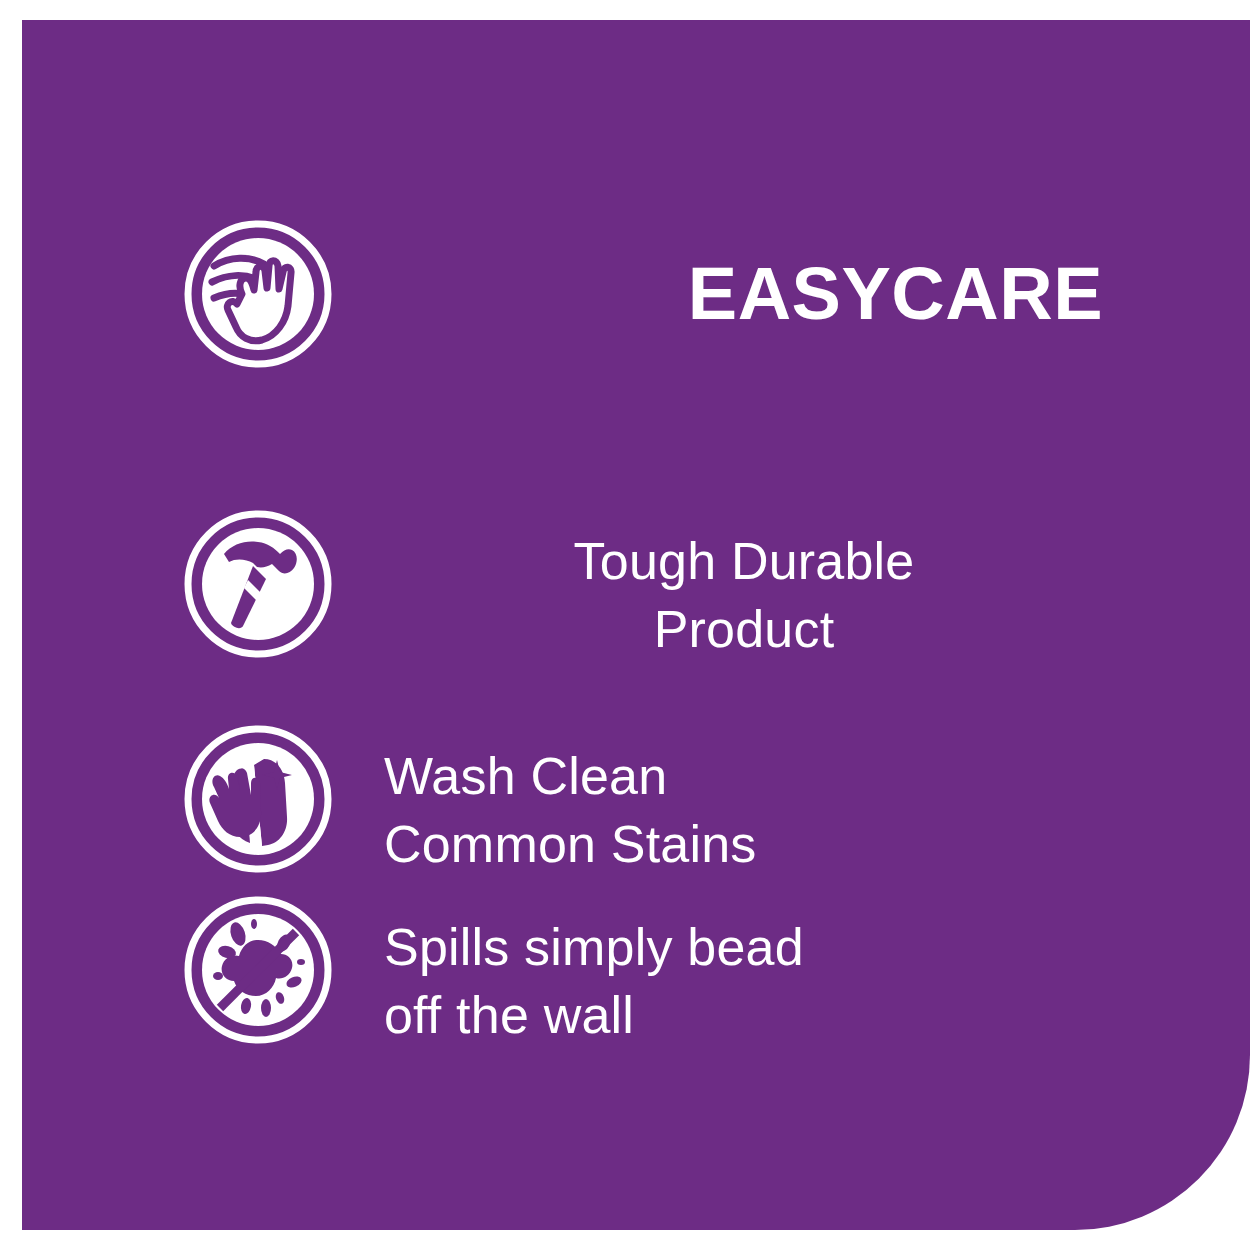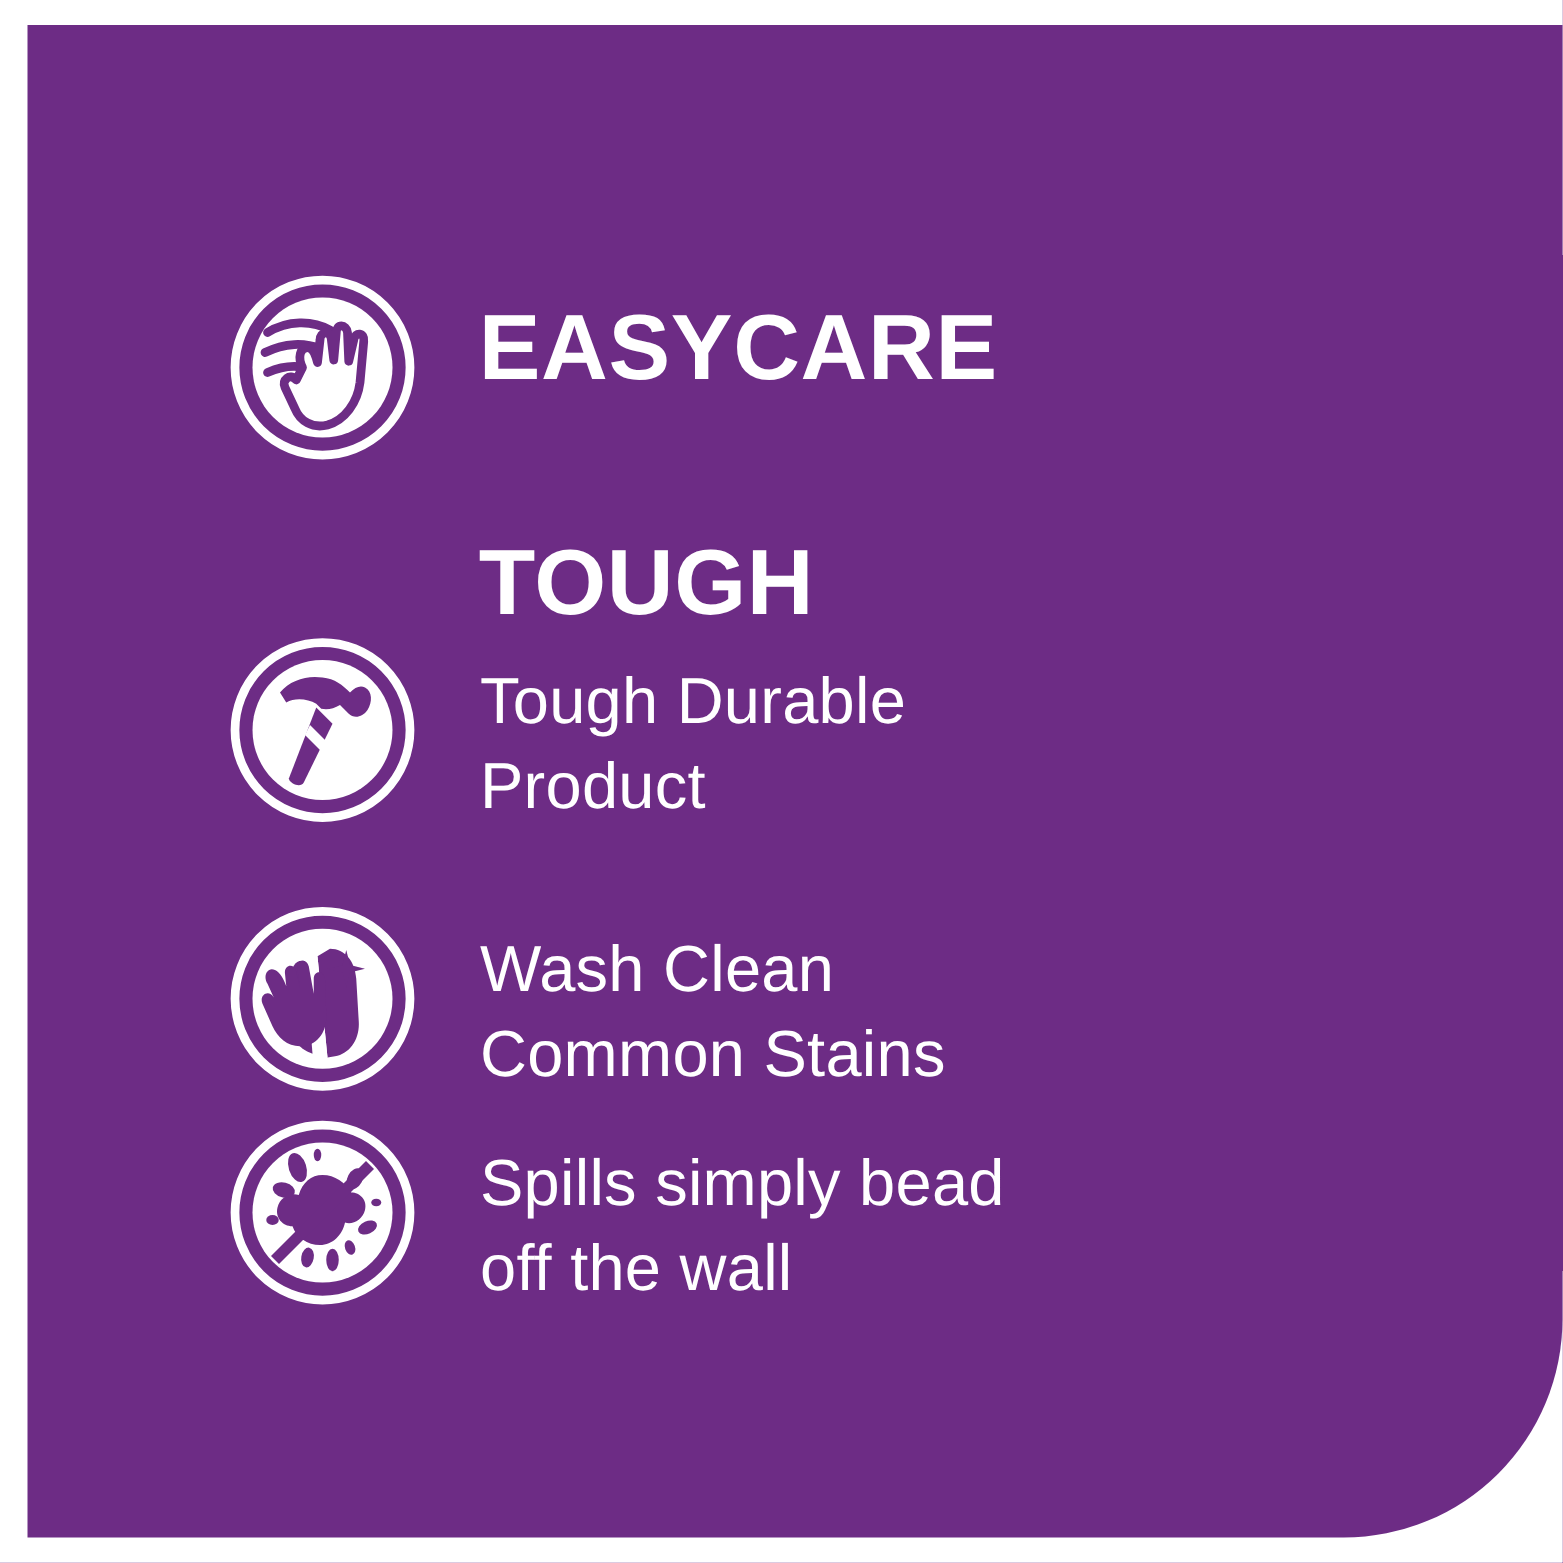--- a/index.html
+++ b/index.html
@@ -25,41 +25,42 @@
     border-top-right-radius: 0px;
     border-bottom-left-radius: 0px;
     border-bottom-right-radius: 175px;
     overflow: hidden;
   }
 
   
   #headline {
     position: absolute;
     left: 361px;
-    top: 117px;
+    top: 133px;
     width: 720px;
     color: #ffffff;
     font-family: "Liberation Sans", sans-serif;
     font-weight: bold;
     font-size: 74px;
     line-height: 94px;
     letter-spacing: 0.5px;
     white-space: pre-line;
+    text-align: right;
   }
   #headline .hl-line { display: block; }
 
   
   .feature-row {
     position: absolute;
     left: 162px;
     width: 920px;
     display: flex;
     align-items: flex-start;
   }
-  #row-0 { top: 490px; }
+  #row-0 { top: 490px; text-align: center; }
   #row-1 { top: 705px; }
   #row-2 { top: 876px; }
 
   .feature-icon {
     flex: 0 0 auto;
     width: 148px;
     height: 148px;
     margin-right: 52px;
   }
   .feature-icon svg { display: block; width: 148px; height: 148px; }
@@ -117,21 +118,20 @@
                  C66 123, 56 117, 52 107
                  L44 90
                  C41 84, 48 78, 53 84
                  Z"></path>
       </g>
     </svg>
   </div>
 
   <div id="headline">
     <span class="hl-line">EASYCARE</span>
-    <span class="hl-line">TOUGH</span>
   </div>
 
   <div class="feature-row" id="row-0">
     <div class="feature-icon">
       <svg viewBox="0 0 148 148" xmlns="http://www.w3.org/2000/svg" aria-hidden="true">
         <circle cx="74" cy="74" r="70" fill="none" stroke="#ffffff" stroke-width="7"></circle>
         <circle cx="74" cy="74" r="56" fill="#ffffff"></circle>
         <g fill="#6D2C85">
           <path d="M40 44
                    C48 34, 62 30, 74 32

